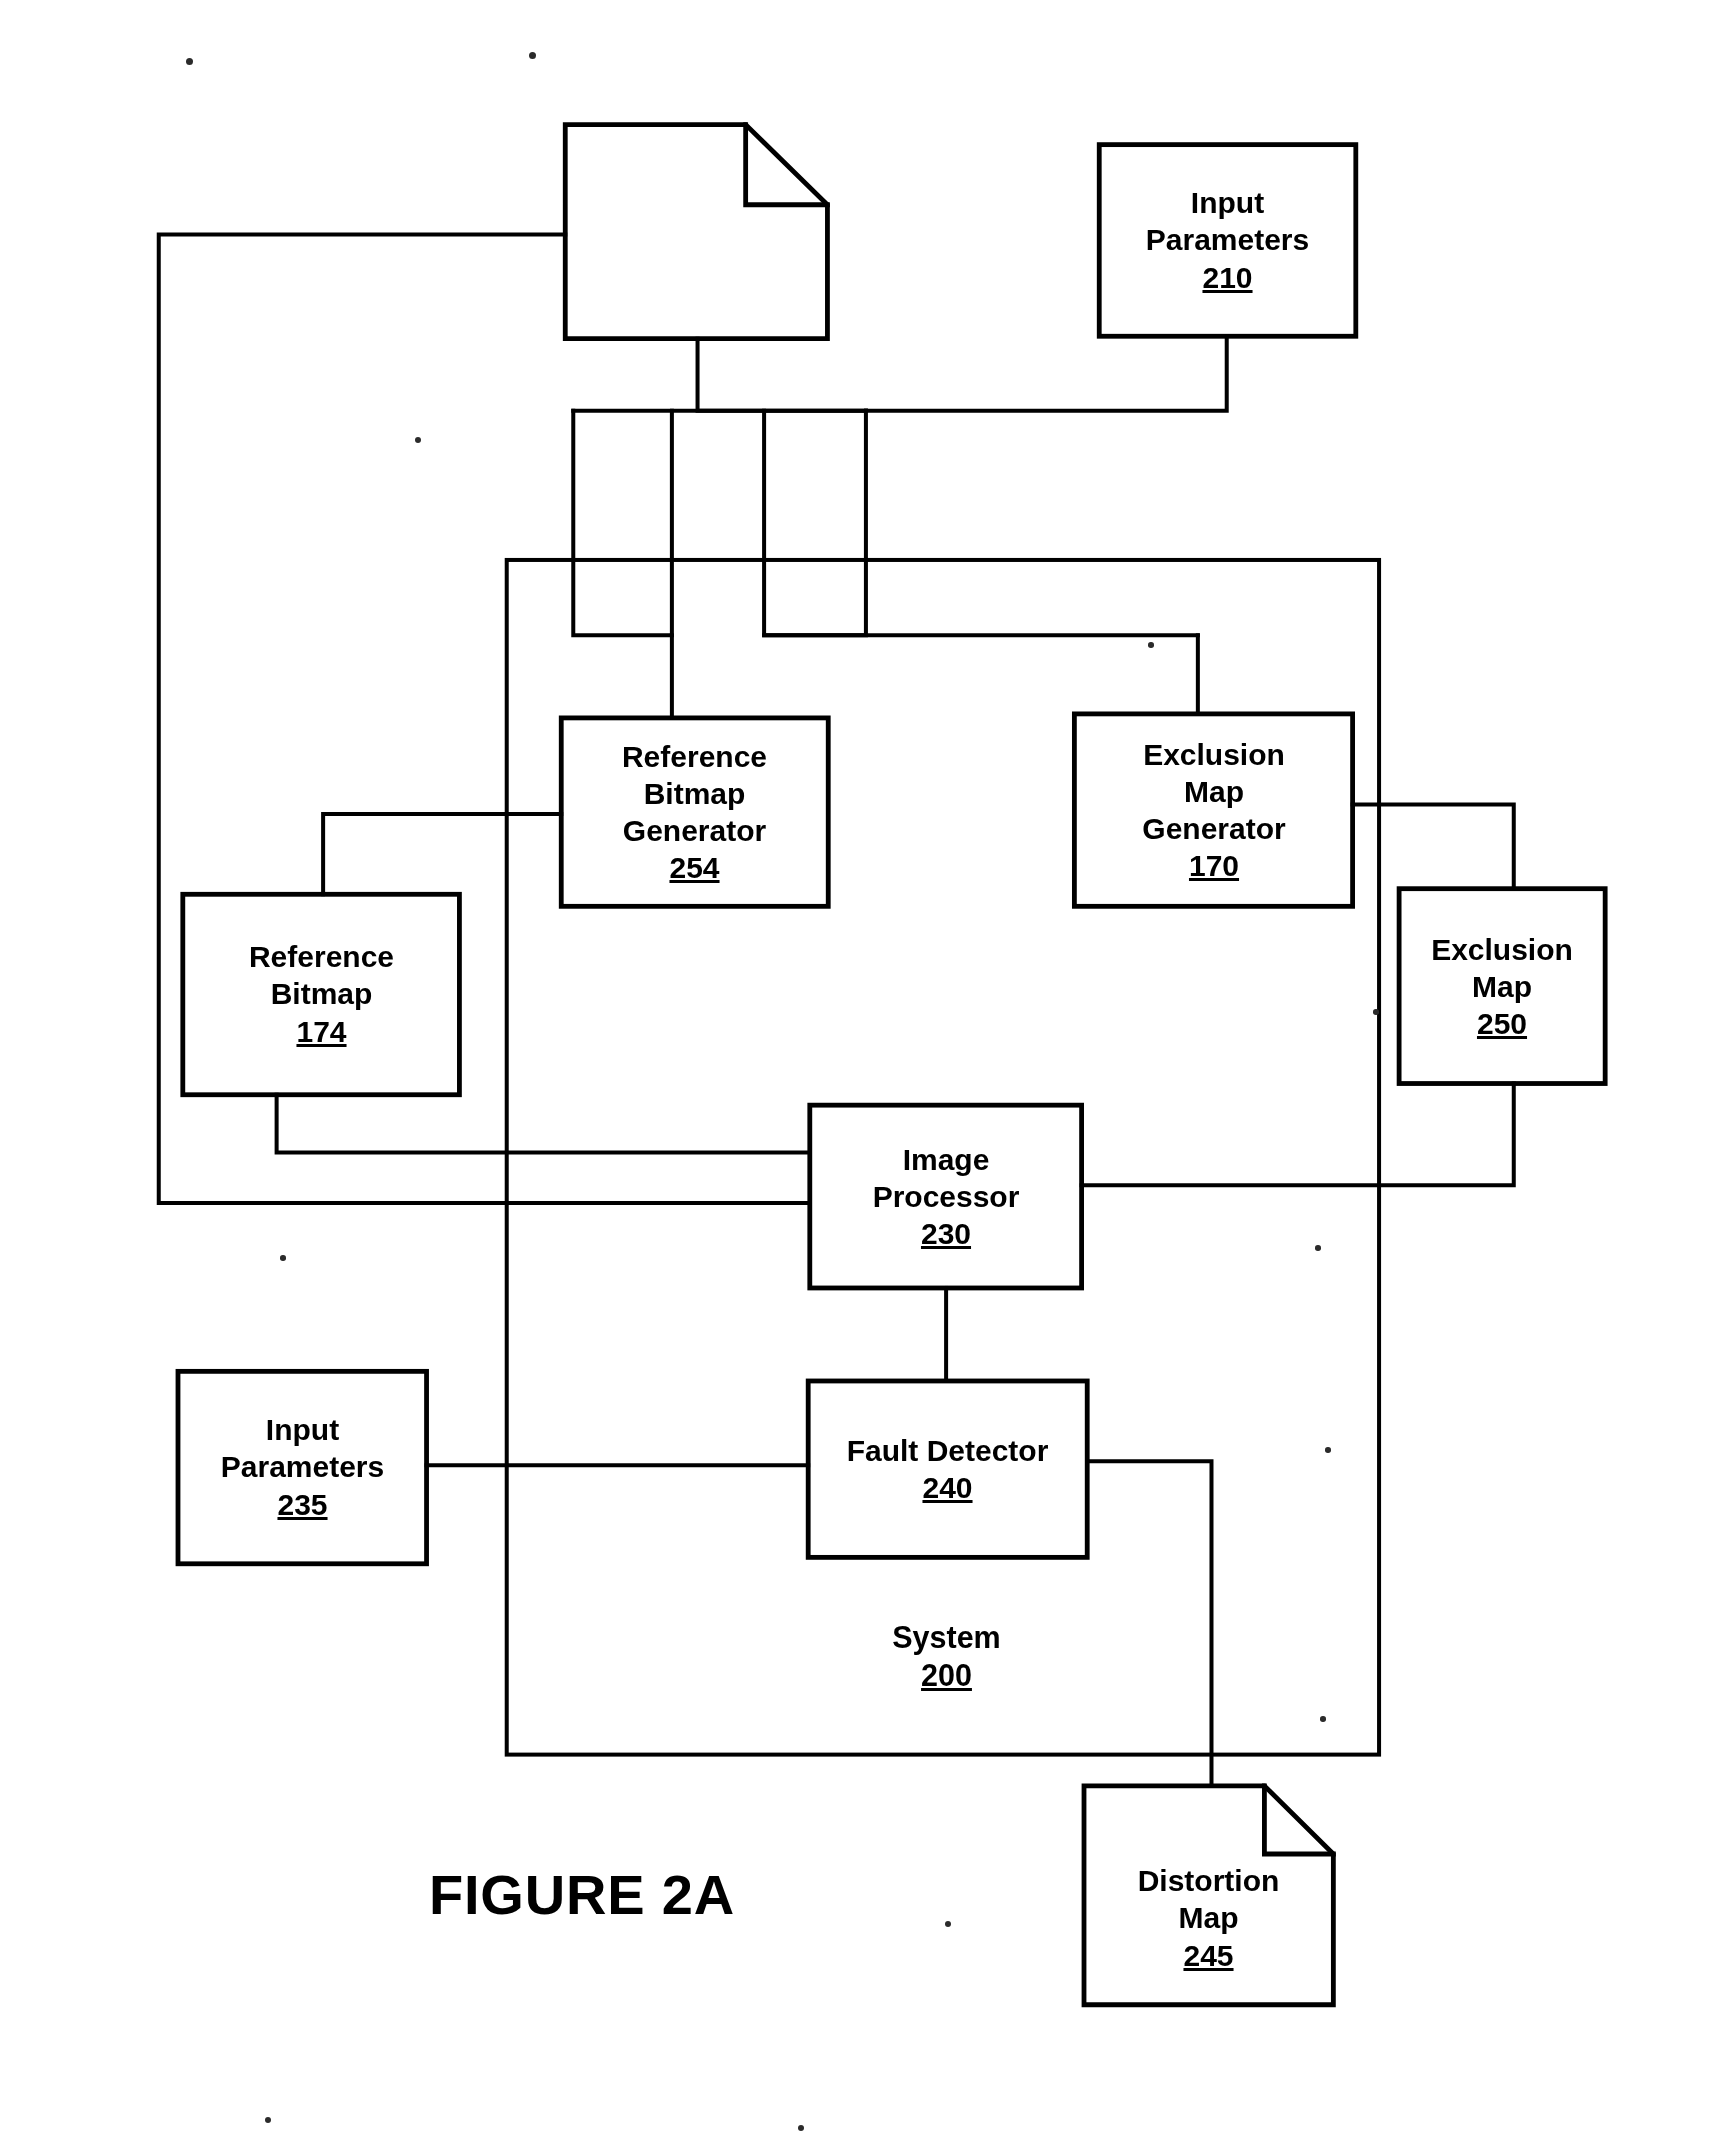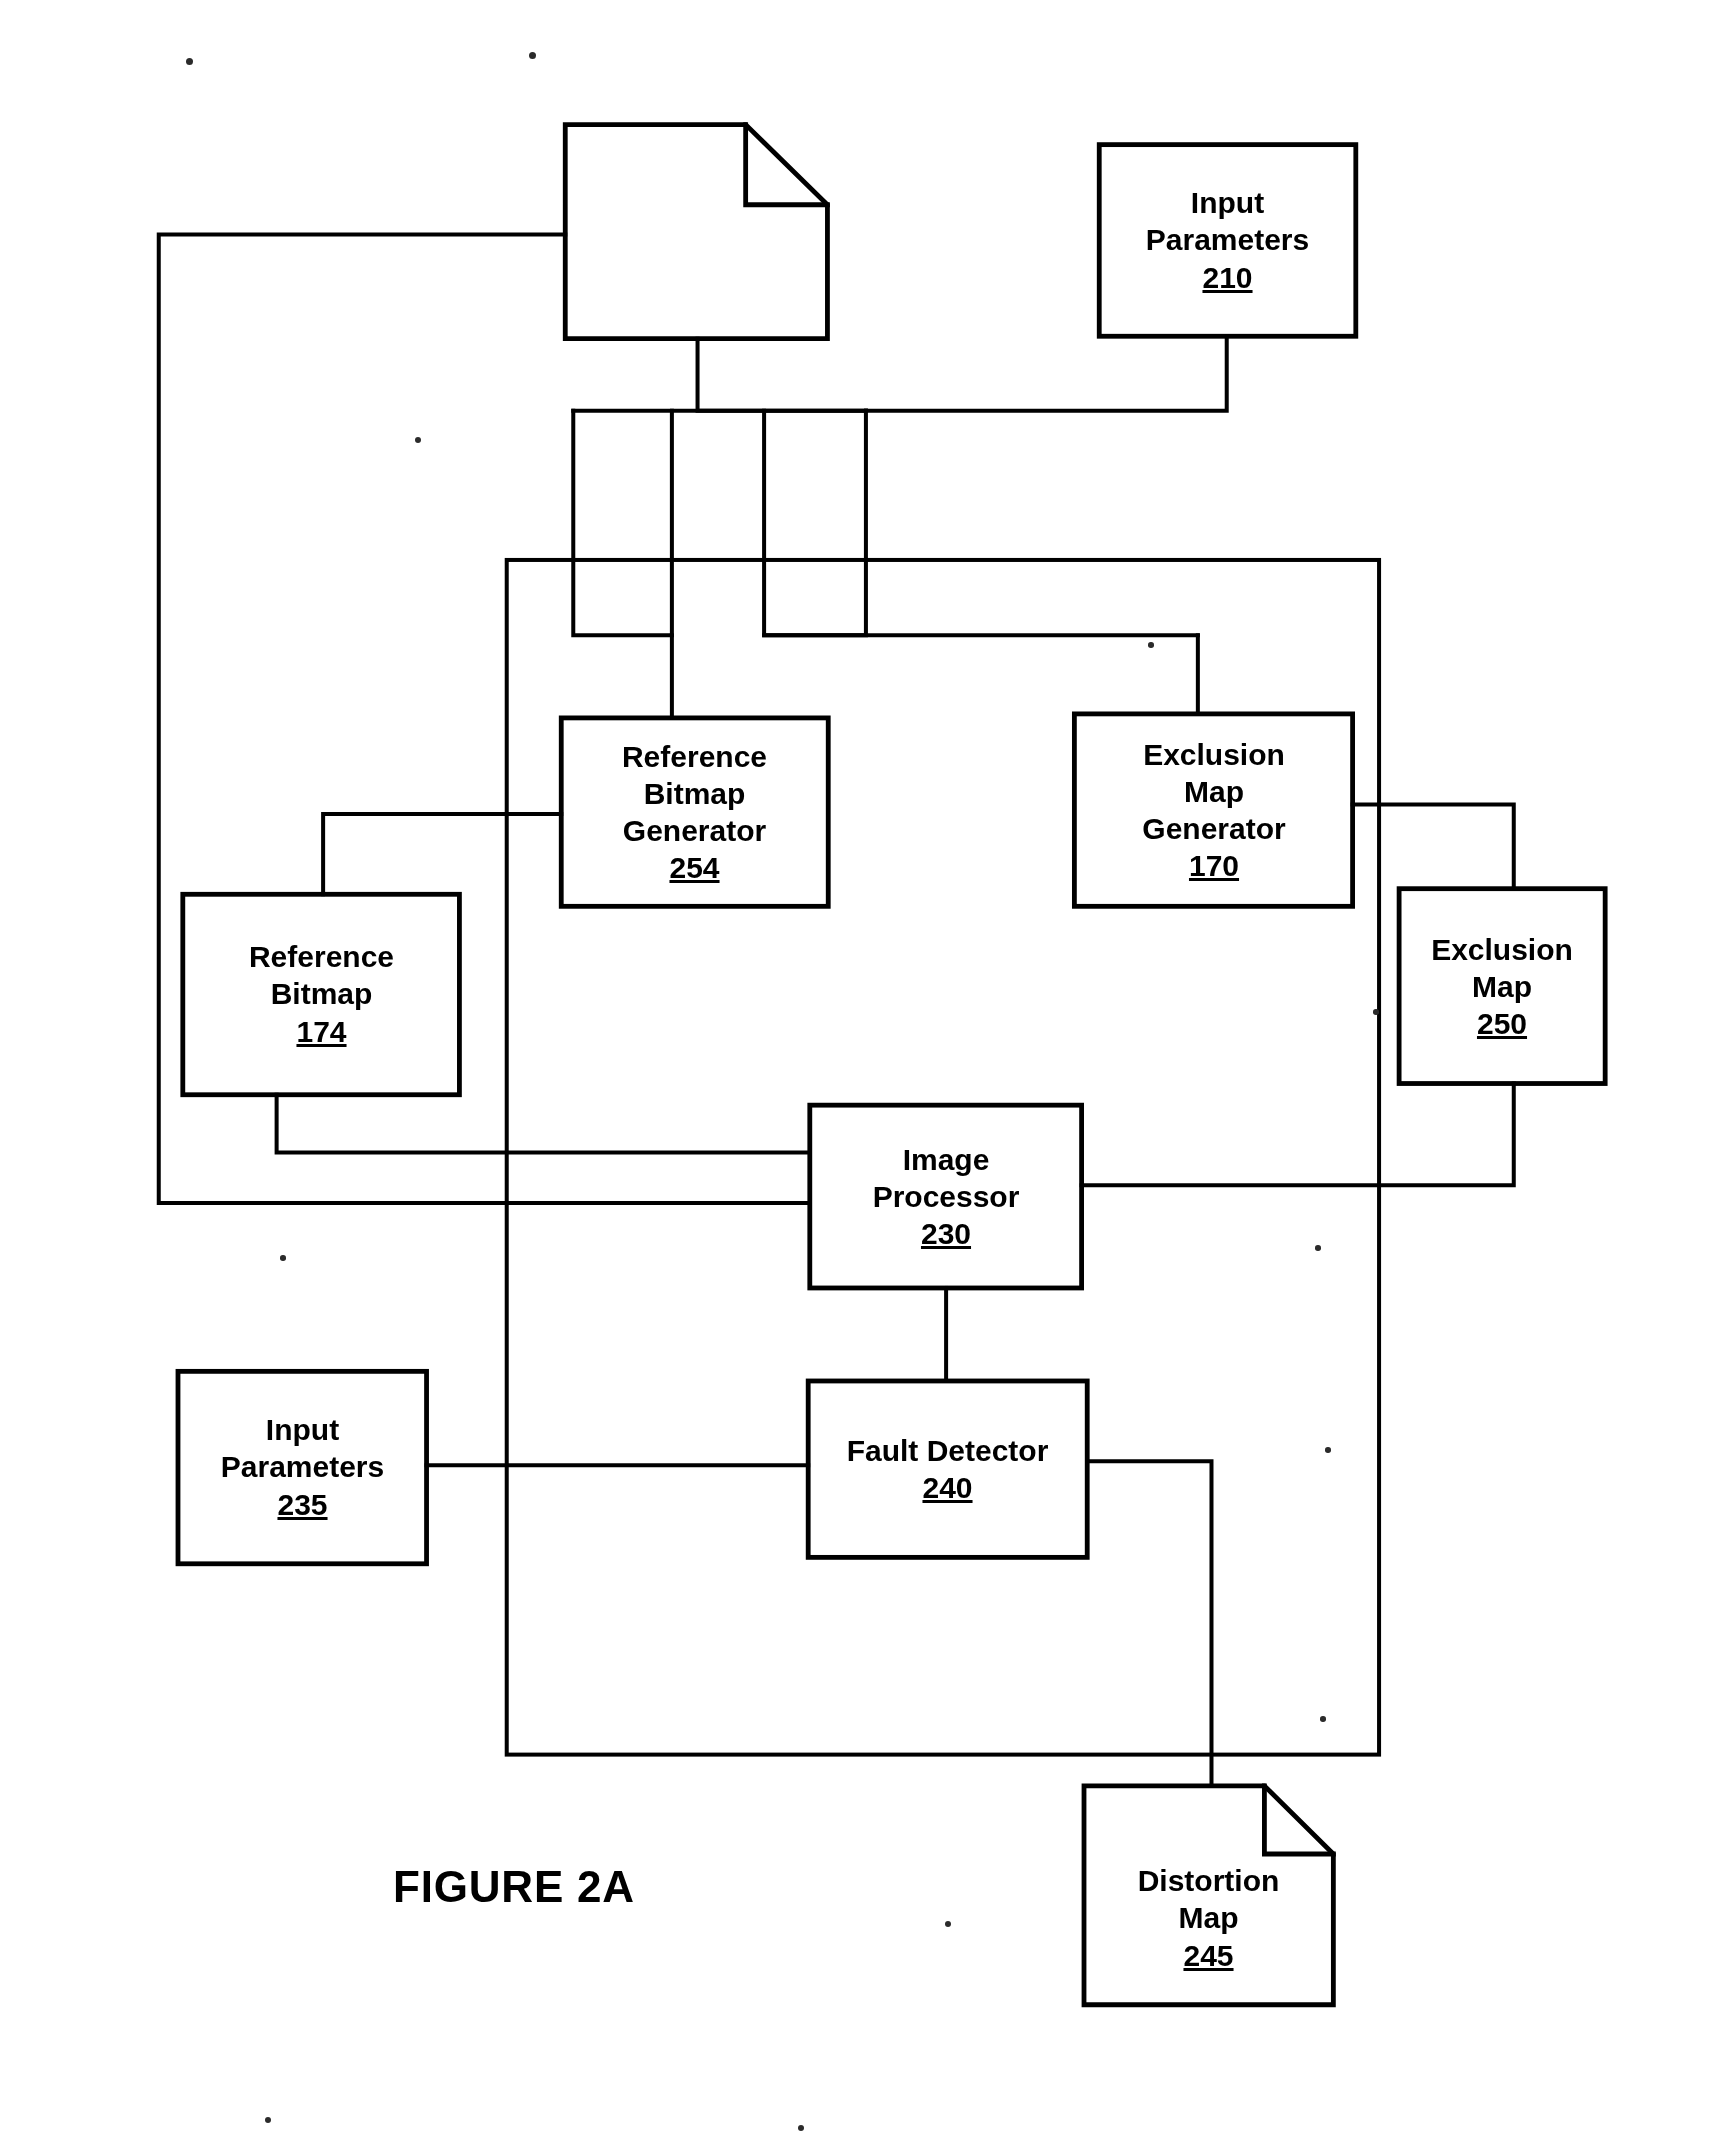--- a/index.html
+++ b/index.html
@@ -155,22 +155,26 @@
     <span class="ttl">Fault Detector</span>
     <span class="num">240</span>
   </div>
 
   <div class="node-label" style="left:1084px;top:1844px;width:249px;height:148px;font-size:30px;">
     <span class="ttl">Distortion
 Map</span>
     <span class="num">245</span>
   </div>
 
+  <div class="sys-label" style="left:810px;top:1618px;width:273px;font-size:30.5px;">
+    <div>System</div>
+    <div class="num">200</div>
+  </div>
 
-  <div class="fig-caption" style="left:393px;top:1862px;font-size:44px;letter-spacing:0.8px;">FIGURE 2A</div>
+  <div class="fig-caption" style="left:429px;top:1862px;font-size:56px;letter-spacing:0.8px;">FIGURE 2A</div>
 
   <div class="speck" style="left:186px;top:58px;width:7.2px;height:7.2px;"></div>
   <div class="speck" style="left:529px;top:52px;width:7.2px;height:7.2px;"></div>
   <div class="speck" style="left:415px;top:437px;width:6.4px;height:6.4px;"></div>
   <div class="speck" style="left:1148px;top:642px;width:5.6px;height:5.6px;"></div>
   <div class="speck" style="left:1373px;top:1009px;width:5.6px;height:5.6px;"></div>
   <div class="speck" style="left:1315px;top:1245px;width:5.6px;height:5.6px;"></div>
   <div class="speck" style="left:280px;top:1255px;width:5.6px;height:5.6px;"></div>
   <div class="speck" style="left:1325px;top:1447px;width:5.6px;height:5.6px;"></div>
   <div class="speck" style="left:945px;top:1921px;width:6.4px;height:6.4px;"></div>

